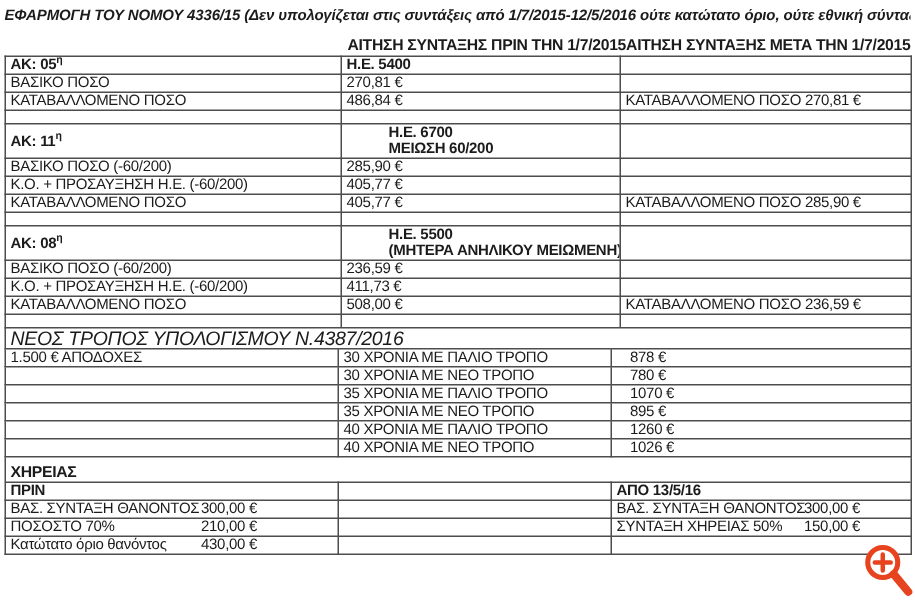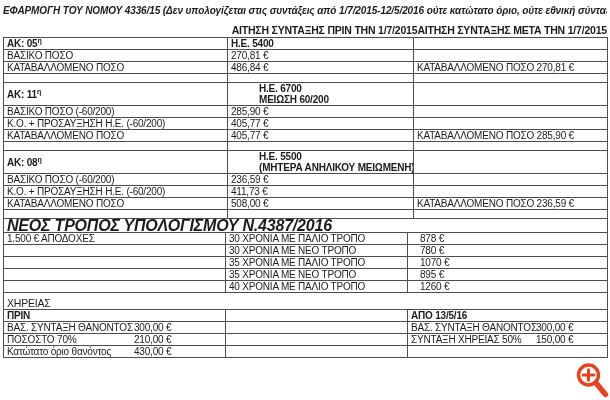--- a/index.html
+++ b/index.html
@@ -16,32 +16,32 @@
   .col-headers{
     display:flex;justify-content:flex-end;align-items:flex-end;
     font-size:10.5px;font-weight:bold;margin:0 0 1px 0;
   }
   table{border-collapse:collapse;table-layout:fixed;width:604px;}
   td{
     border:1px solid #4d4d4d;padding:0 3px;height:11px;line-height:11px;
     font-size:10px;white-space:nowrap;overflow:hidden;vertical-align:middle;
   }
   td.b{font-weight:bold;}
-  td.bi{font-weight:bold;font-style:italic;font-size:16px;height:13px;line-height:13px;}
+  td.bi{font-weight:normal;font-style:italic;font-size:13px;height:13px;line-height:13px;}
   .two-line div{line-height:11px;padding-left:28px;}
   tr.sp td{height:8px;border-bottom:none;}
   tr.open td{border-top:none;border-bottom:none;height:16px;vertical-align:bottom;}
   .ak col.c1{width:224px;} .ak col.c2{width:186px;} .ak col.c3{width:194px;}
   .nm col.c1{width:222px;} .nm col.c2{width:182px;} .nm col.c3{width:200px;}
   .wd col.c1{width:222px;} .wd col.c2{width:182px;} .wd col.c3{width:200px;}
   .nm td.amt{padding-left:12px;margin-top:39px;}
   .wl{display:inline-block;width:127px;}
   .wr{display:inline-block;width:125px;}
   sup{font-size:7px;line-height:0;}
-  .wd-title{font-size:10.5px;font-weight:normal;}
+  .wd-title{font-size:10.5px;font-weight:bold;}
   #magnifier{position:absolute;right:1px;bottom:1px;}
 </style>
 </head>
 <body>
 
 <div class="wrap">
 
   <div class="doc-title">ΕΦΑΡΜΟΓΗ ΤΟΥ ΝΟΜΟΥ 4336/15 (Δεν υπολογίζεται στις συντάξεις από 1/7/2015-12/5/2016  ούτε κατώτατο όριο, ούτε εθνική σύνταξη)</div>
 
   <div class="col-headers">
@@ -183,20 +183,25 @@
     <tr>
       <td></td>
       <td>35 ΧΡΟΝΙΑ ΜΕ ΝΕΟ ΤΡΟΠΟ</td>
       <td class="amt">895 €</td>
     </tr>
     <tr>
       <td></td>
       <td>40 ΧΡΟΝΙΑ ΜΕ ΠΑΛΙΟ ΤΡΟΠΟ</td>
       <td class="amt">1260 €</td>
     </tr>
+    <tr>
+      <td></td>
+      <td>40 ΧΡΟΝΙΑ ΜΕ ΝΕΟ ΤΡΟΠΟ</td>
+      <td class="amt">1026 €</td>
+    </tr>
   </tbody>
     </table>
 
   <table class="wd">
     <colgroup>
         <col class="c1">
         <col class="c2">
         <col class="c3">
       </colgroup>
     <tbody>

